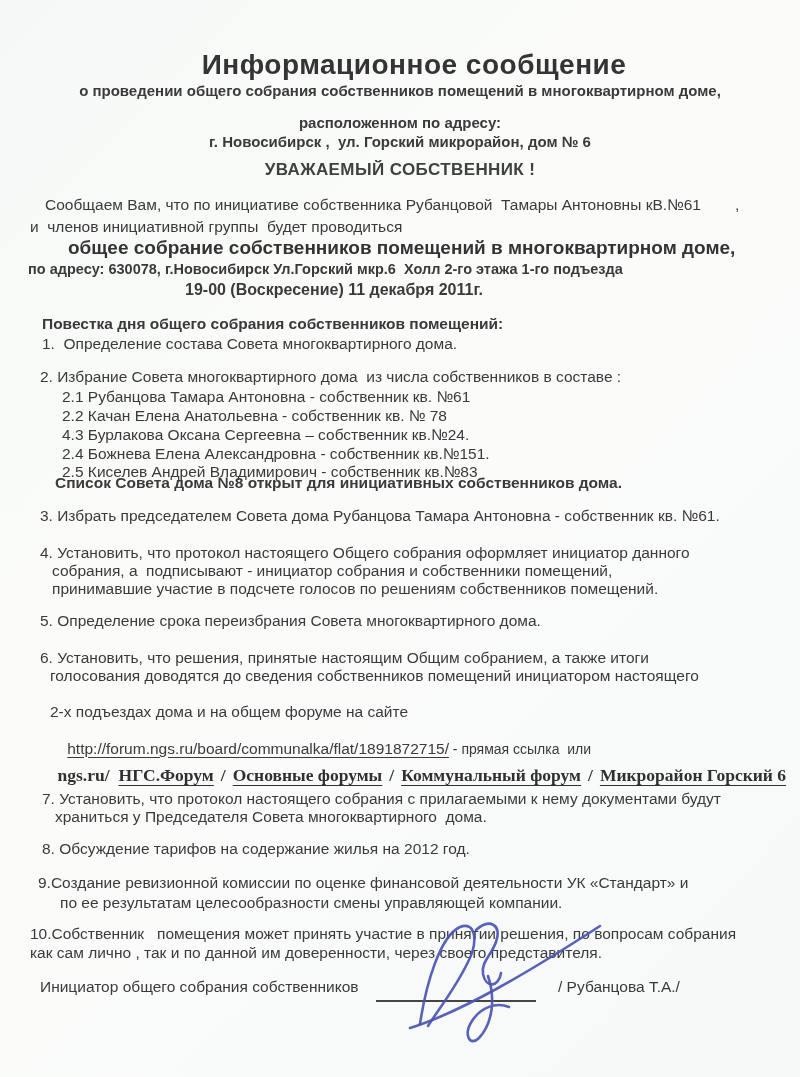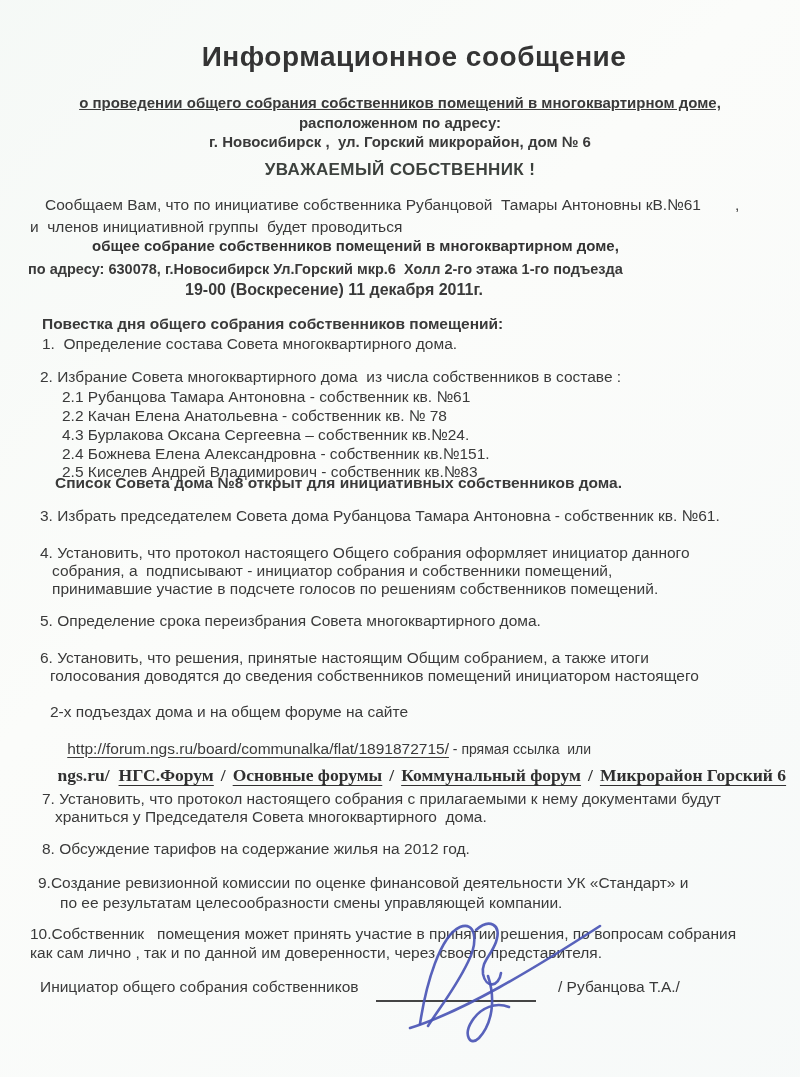--- a/index.html
+++ b/index.html
@@ -12,40 +12,40 @@
     font-family:"Liberation Sans", sans-serif;
     color:var(--ink,#3a3a3a);
     overflow:hidden;
   }
   .ln{position:absolute;white-space:pre;font-size:15.5px;line-height:1.2;}
   .b{font-weight:bold;}
   .center{left:0;right:0;text-align:center;}
   .title{font-size:28px;letter-spacing:.5px;color:#343434;}
   .sub{font-size:15px;}
   .salut{font-size:17px;letter-spacing:.4px;color:#3d423e;}
-  .meet-title{font-size:15px;color:#333;margin-left:24px;}
+  .meet-title{font-size:19px;color:#333;}
   .meet-addr{font-size:14.5px;}
   .meet-time{font-size:16px;}
   .url{ text-decoration:underline; text-underline-offset:3px;text-align:center;}
   .url-suffix{font-size:14px;}
   .serifline{font-family:"Liberation Serif", serif;font-weight:bold;font-size:17.5px;color:#303030;}
   .serifline .sep{margin:0 7px;}
   .serifline .pre{margin-right:9px;}
   .serifline u{text-underline-offset:4px;}
   .sig-rule{position:absolute;width:160px;height:0;border-bottom:2px solid var(--rule,#454545);}
   .signature{position:absolute;pointer-events:none;}
   .signature path{fill:none;stroke:var(--signature,#4a55b0);stroke-width:2.6;stroke-linecap:round;opacity:.92;}
 </style>
 </head>
 <body>
 
 <div class="page">
 
-  <div class="ln b title center" style="top:40px;padding-left:28px;">Информационное сообщение</div>
-  <div class="ln b sub center" style="top:94px;text-decoration:underline;">о проведении общего собрания собственников помещений в многоквартирном доме,</div>
+  <div class="ln b title center" style="top:48px;padding-left:28px;">Информационное сообщение</div>
+  <div class="ln b sub center" style="top:82px;">о проведении общего собрания собственников помещений в многоквартирном доме,</div>
   <div class="ln b sub center" style="top:114px;">расположенном по адресу:</div>
   <div class="ln b sub center" style="top:133px;">г. Новосибирск ,  ул. Горский микрорайон, дом № 6</div>
   <div class="ln b salut center" style="top:160px;">УВАЖАЕМЫЙ СОБСТВЕННИК !</div>
 
   <div class="ln" style="left:45px;top:196px;">Сообщаем Вам, что по инициативе собственника Рубанцовой  Тамары Антоновны кВ.№61</div>
   <div class="ln" style="left:735px;top:196px;">,</div>
   <div class="ln" style="left:30px;top:218px;">и  членов инициативной группы  будет проводиться</div>
   <div class="ln b meet-title" style="left:68px;top:237px;">общее собрание собственников помещений в многоквартирном доме,</div>
   <div class="ln b meet-addr" style="left:28px;top:261px;">по адресу: 630078, г.Новосибирск Ул.Горский мкр.6  Холл 2-го этажа 1-го подъезда</div>
   <div class="ln b meet-time" style="left:185px;top:280px;">19-00 (Воскресение) 11 декабря 2011г.</div>

